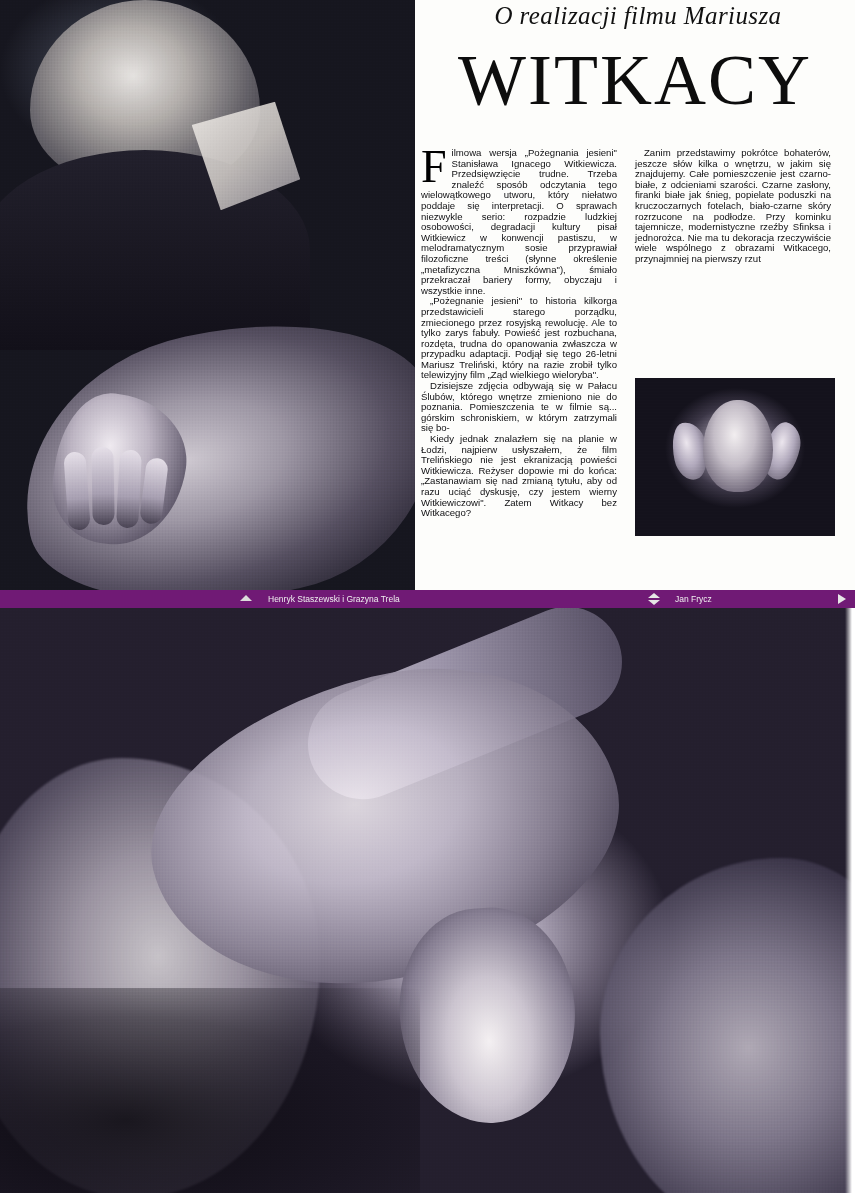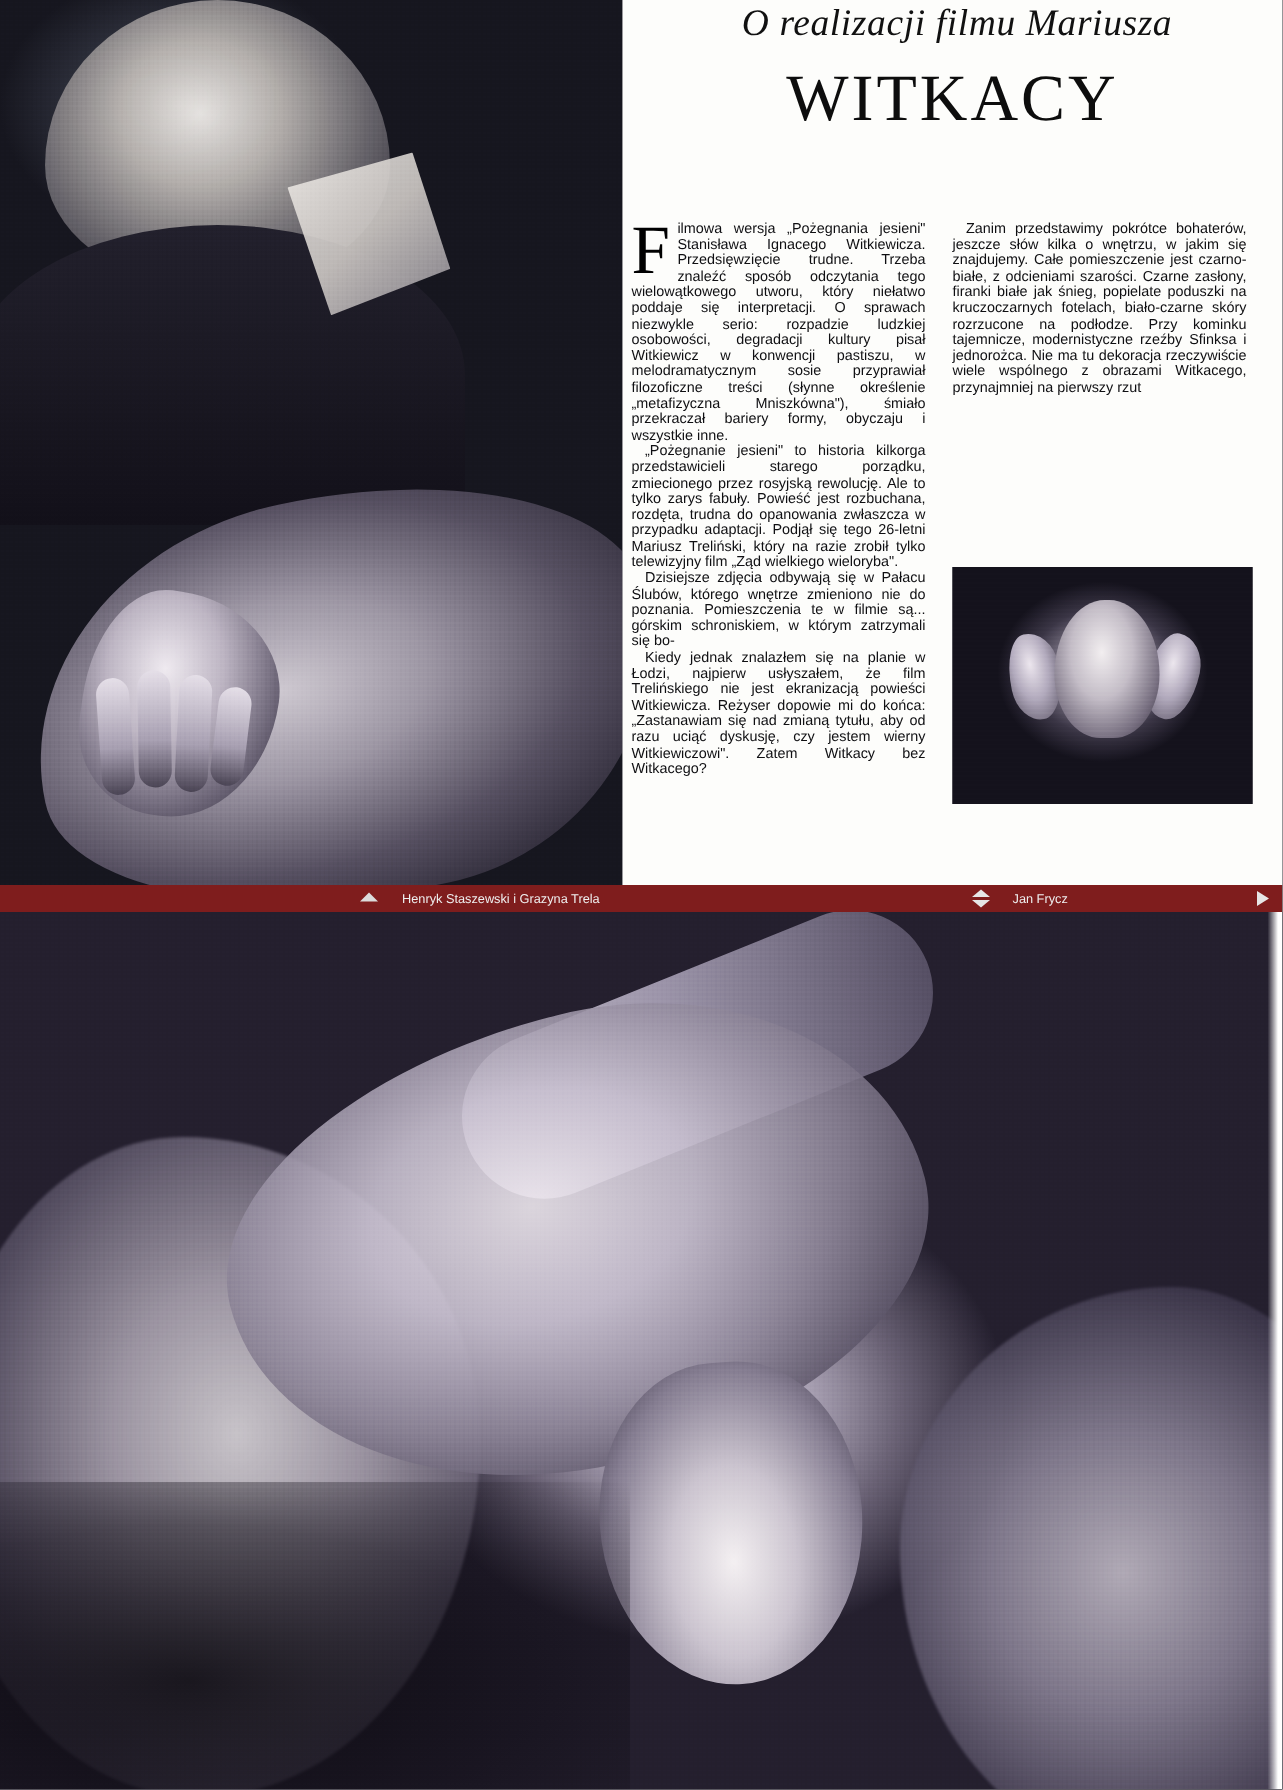--- a/index.html
+++ b/index.html
@@ -105,21 +105,21 @@
     color: #111;
     letter-spacing: .4px;
     white-space: nowrap;
   }
   .masthead {
     position: absolute;
     left: 0; top: 44px;
     width: 440px;
     text-align: center;
     font-family: "Liberation Serif", serif;
-    font-size: 44px;
+    font-size: 72px;
     letter-spacing: 2px;
     color: #0d0d0d;
     line-height: 1;
   }
 
   
   .cols {
     position: absolute;
     left: 421px; top: 148px;
     width: 420px; height: 432px;
@@ -145,21 +145,21 @@
     line-height: 34px;
     padding: 2px 5px 0 0;
     color: #000;
   }
 
   
   .caption-bar {
     position: absolute;
     left: 0; top: 590px;
     width: 855px; height: 18px;
-    background: #7f1d1d;
+    background: #701a75;
     color: #efefef;
     font-size: 8.5px;
     font-family: "Liberation Sans", sans-serif;
   }
   .cap-left {
     position: absolute; left: 268px; top: 4px;
   }
   .cap-right {
     position: absolute; left: 675px; top: 4px;
   }

